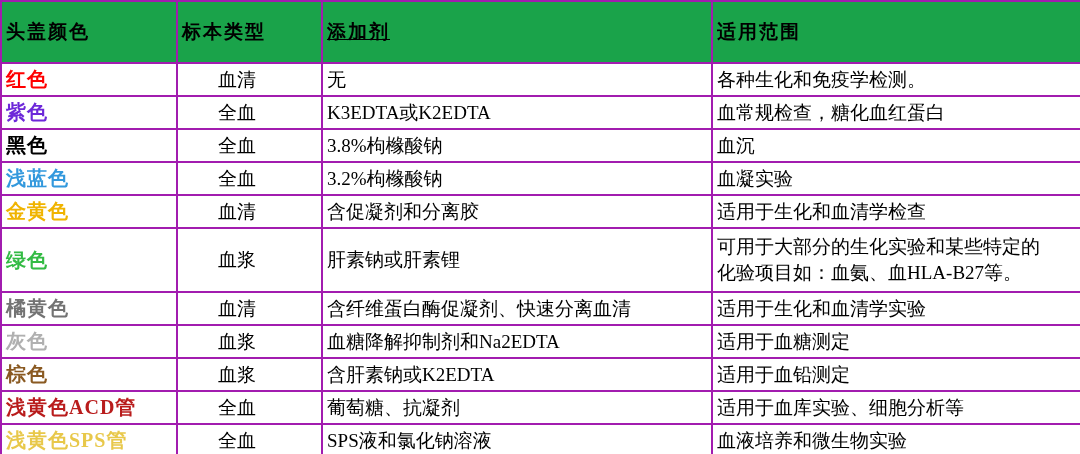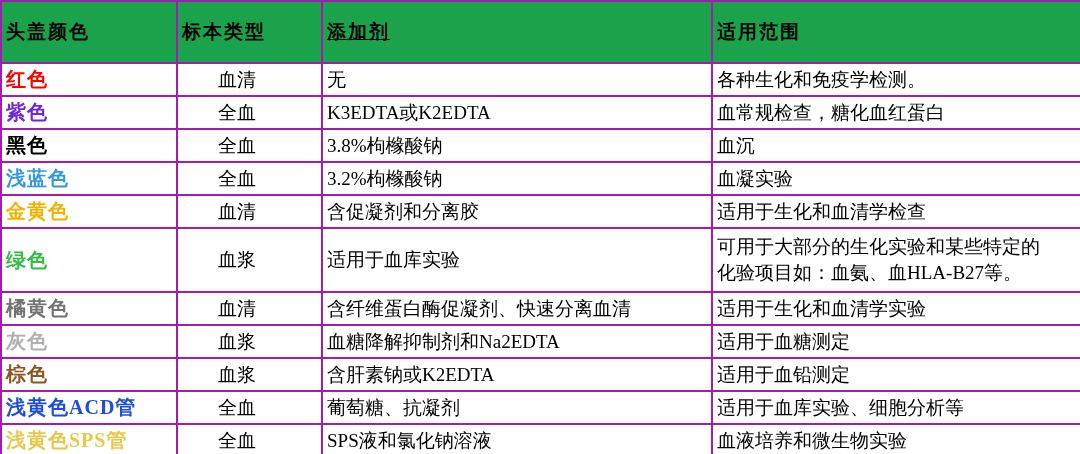--- a/index.html
+++ b/index.html
@@ -99,21 +99,21 @@
         </tr>
         <tr>
           <td class="cap" style="color: rgb(240, 180, 0);">金黄色</td>
           <td class="type">血清</td>
           <td class="add">含促凝剂和分离胶</td>
           <td class="use">适用于生化和血清学检查</td>
         </tr>
         <tr style="height: 64px;">
           <td class="cap" style="color: rgb(51, 187, 68);">绿色</td>
           <td class="type">血浆</td>
-          <td class="add">适用于血库实验</td>
+          <td class="add">肝素钠或肝素锂</td>
           <td class="use multiline" style="white-space: pre-line;">可用于大部分的生化实验和某些特定的
 化验项目如：血氨、血HLA-B27等。</td>
         </tr>
         <tr>
           <td class="cap" style="color: #737373;">橘黄色</td>
           <td class="type">血清</td>
           <td class="add">含纤维蛋白酶促凝剂、快速分离血清</td>
           <td class="use">适用于生化和血清学实验</td>
         </tr>
         <tr>
@@ -122,21 +122,21 @@
           <td class="add">血糖降解抑制剂和Na2EDTA</td>
           <td class="use">适用于血糖测定</td>
         </tr>
         <tr>
           <td class="cap" style="color: rgb(138, 90, 34); border-radius: 16px;">棕色</td>
           <td class="type">血浆</td>
           <td class="add">含肝素钠或K2EDTA</td>
           <td class="use">适用于血铅测定</td>
         </tr>
         <tr>
-          <td class="cap" style="color: #1d4ed8;">浅黄色ACD管</td>
+          <td class="cap" style="color: #b91c1c;">浅黄色ACD管</td>
           <td class="type">全血</td>
           <td class="add">葡萄糖、抗凝剂</td>
           <td class="use">适用于血库实验、细胞分析等</td>
         </tr>
         <tr>
           <td class="cap" style="color: rgb(232, 200, 74);">浅黄色SPS管</td>
           <td class="type">全血</td>
           <td class="add">SPS液和氯化钠溶液</td>
           <td class="use">血液培养和微生物实验</td>
         </tr>

